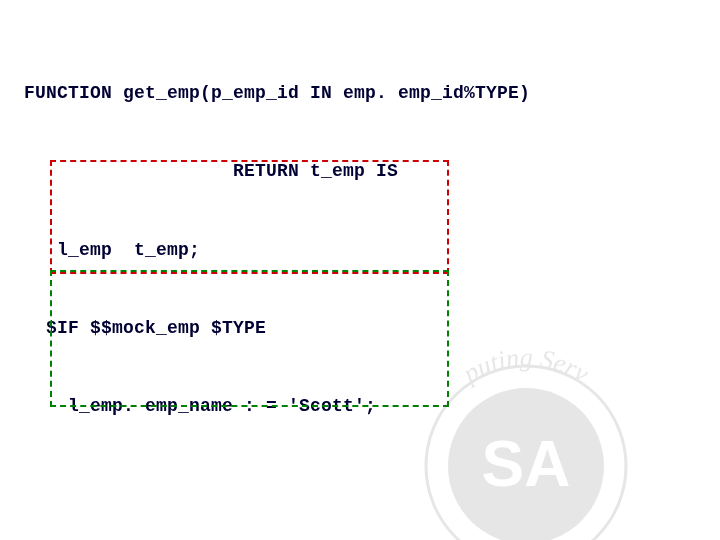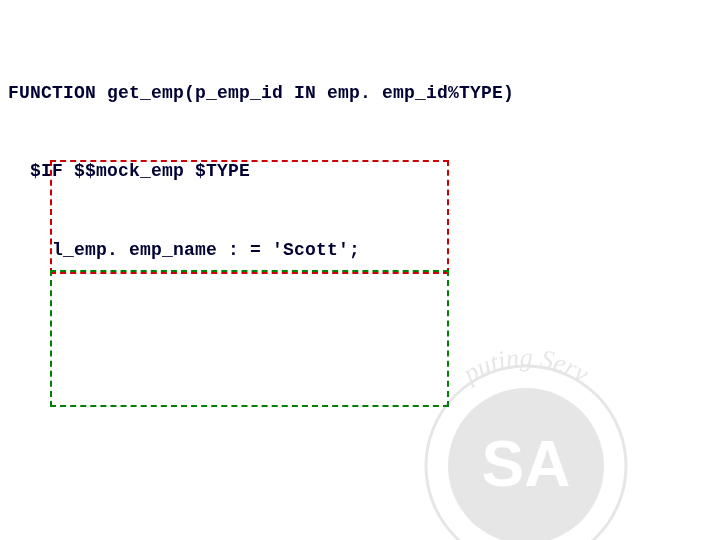--- a/index.html
+++ b/index.html
@@ -10,21 +10,21 @@
     background: #ffffff;
     font-family: "Courier New", Courier, monospace;
     font-weight: bold;
     font-size: 18px;
     color: #000033;
     overflow: hidden;
     position: relative;
   }
   .slide {
     position: relative;
-    padding: 28px 8px;
+    padding: 28px 24px;
     box-sizing: border-box;
     width: 600px;
     height: 540px;
   }
   .code {
     white-space: pre;
     line-height: 1.45;
     letter-spacing: 0.2px;
   }
   .line {
@@ -59,20 +59,22 @@
     pointer-events: none;
   }
 </style>
 </head>
 <body>
 
 <div class="slide">
 
   <div class="code">
     <span class="line">FUNCTION get_emp(p_emp_id IN emp. emp_id%TYPE)</span>
+    <span class="line">                   RETURN t_emp IS</span>
+    <span class="line">   l_emp  t_emp;</span>
     <span class="line">  $IF $$mock_emp $TYPE</span>
     <span class="line">    l_emp. emp_name : = 'Scott';</span>
     
     
     
     
     
     
     
     

